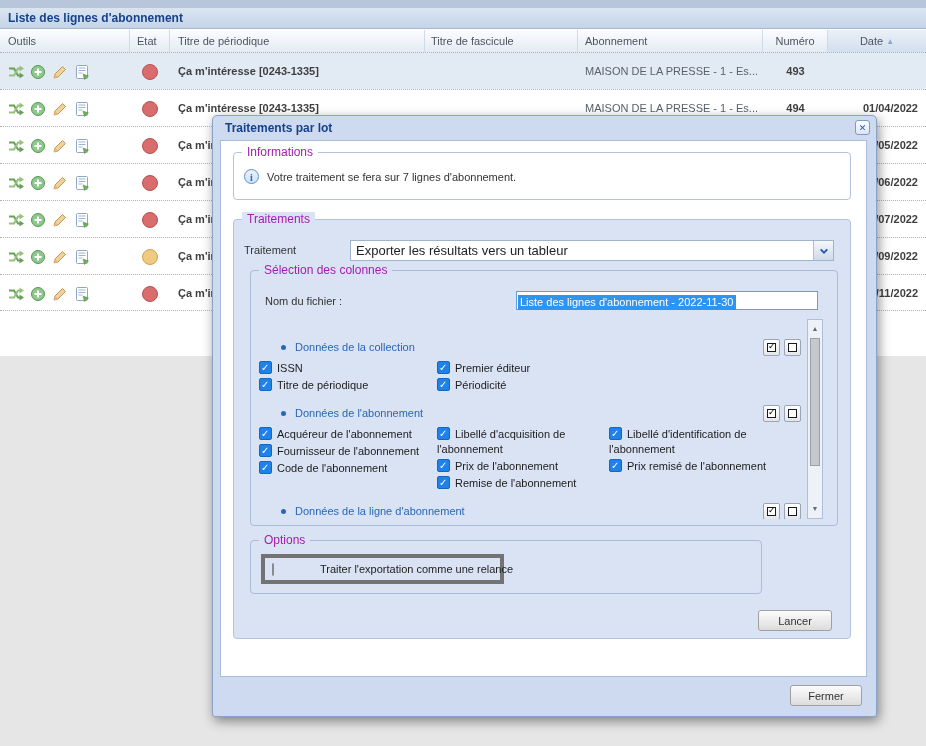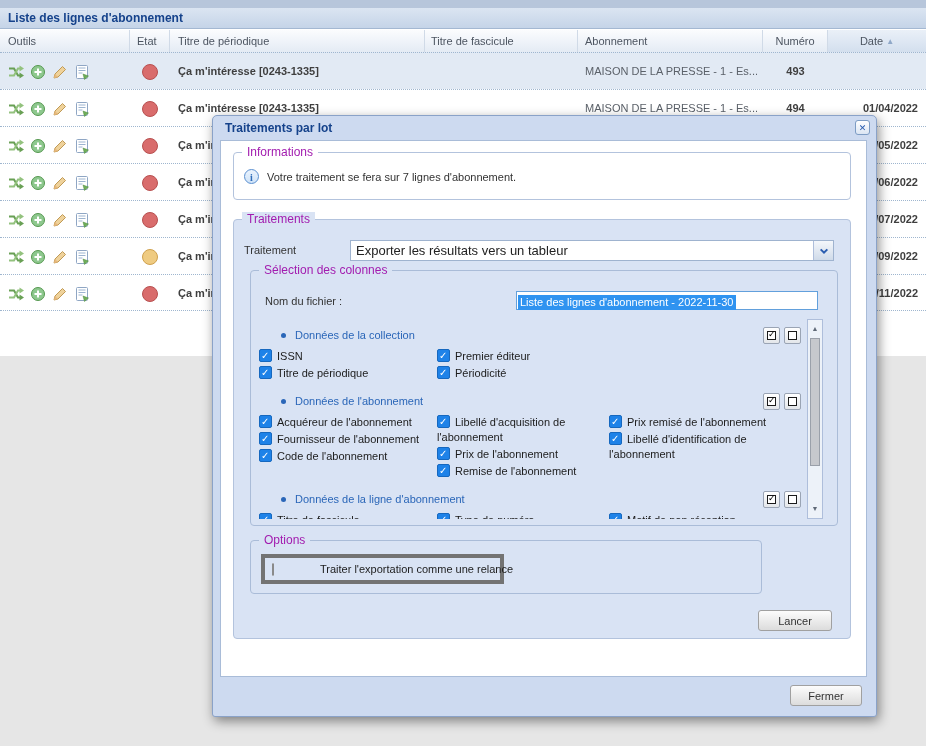--- a/index.html
+++ b/index.html
@@ -63,21 +63,21 @@
   .select-btn{position:absolute;right:0;top:0;width:19px;height:19px;background:linear-gradient(#f4f7fb,#cfdae9);
     border-left:1px solid #aebedb;text-align:center;}
   .select-btn svg{width:12px;height:10px;margin-top:5px;}
 
   .fs-sel{left:16px;top:50px;width:588px;height:256px;background:#d9e3f4;border-color:#aabcd8;}
   .fn-label{position:absolute;left:14px;top:24px;font-size:11px;color:#333;}
   .fn-input{position:absolute;left:265px;top:20px;width:302px;height:19px;background:#fff;border:1px solid #62a0dc;box-sizing:border-box;}
   .fn-sel{display:inline-block;margin:1px 0 16px 1px;padding:0 2px;background:#2f93f0;color:#fff;font-size:11px;line-height:15px;white-space:nowrap;}
 
   .viewport{position:absolute;left:8px;top:48px;width:564px;height:200px;overflow:hidden;}
-  .list-content{position:absolute;left:0;top:0;width:542px;padding-top:4px;box-sizing:border-box;}
+  .list-content{position:absolute;left:0;top:12px;width:542px;padding-top:4px;box-sizing:border-box;}
   .sec-h{display:flex;align-items:center;margin:2px 0 2px 0;height:20px;}
   .sec-h.later{margin-top:8px;}
   .bullet{display:inline-block;width:5px;height:5px;border-radius:50%;background:#2a66b8;margin:0 9px 0 22px;}
   .sec-t{color:#2a66b8;font-size:11px;}
   .flex-sp{flex:1;}
   .mini-btn{display:inline-flex;align-items:center;justify-content:center;width:17px;height:17px;margin-left:4px;
     background:linear-gradient(#ffffff,#e3e6ea);border:1px solid #9aa4b4;border-radius:2px;box-sizing:border-box;cursor:pointer;}
   .mini-cb{display:inline-block;width:9px;height:9px;border:1px solid #1a1a1a;box-sizing:border-box;position:relative;background:#fff;}
   .mini-cb.checked::after{content:"✓";position:absolute;left:0px;top:-3px;font-size:9px;font-weight:bold;color:#000;}
   .sec-cols{display:flex;align-items:flex-start;}
@@ -339,22 +339,22 @@
                   <div class="cbi"><span class="cb"></span><span>Acquéreur de l'abonnement</span></div>
                   <div class="cbi"><span class="cb"></span><span>Fournisseur de l'abonnement</span></div>
                   <div class="cbi"><span class="cb"></span><span>Code de l'abonnement</span></div>
                 </div>
                 <div class="col2">
                   <div class="cbi"><span class="cb"></span><span>Libellé d'acquisition de l'abonnement</span></div>
                   <div class="cbi"><span class="cb"></span><span>Prix de l'abonnement</span></div>
                   <div class="cbi"><span class="cb"></span><span>Remise de l'abonnement</span></div>
                 </div>
                 <div class="col3">
+                  <div class="cbi"><span class="cb"></span><span>Libellé d'identification de l'abonnement</span></div>
                   <div class="cbi"><span class="cb"></span><span>Prix remisé de l'abonnement</span></div>
-                  <div class="cbi"><span class="cb"></span><span>Libellé d'identification de l'abonnement</span></div>
                 </div>
               </div>
 
               <div class="sec-h later">
                 <span class="bullet"></span>
                 <span class="sec-t">Données de la ligne d'abonnement</span>
                 <span class="flex-sp"></span>
                 <span class="mini-btn">
                     <span class="mini-cb checked"></span>
                   </span>

